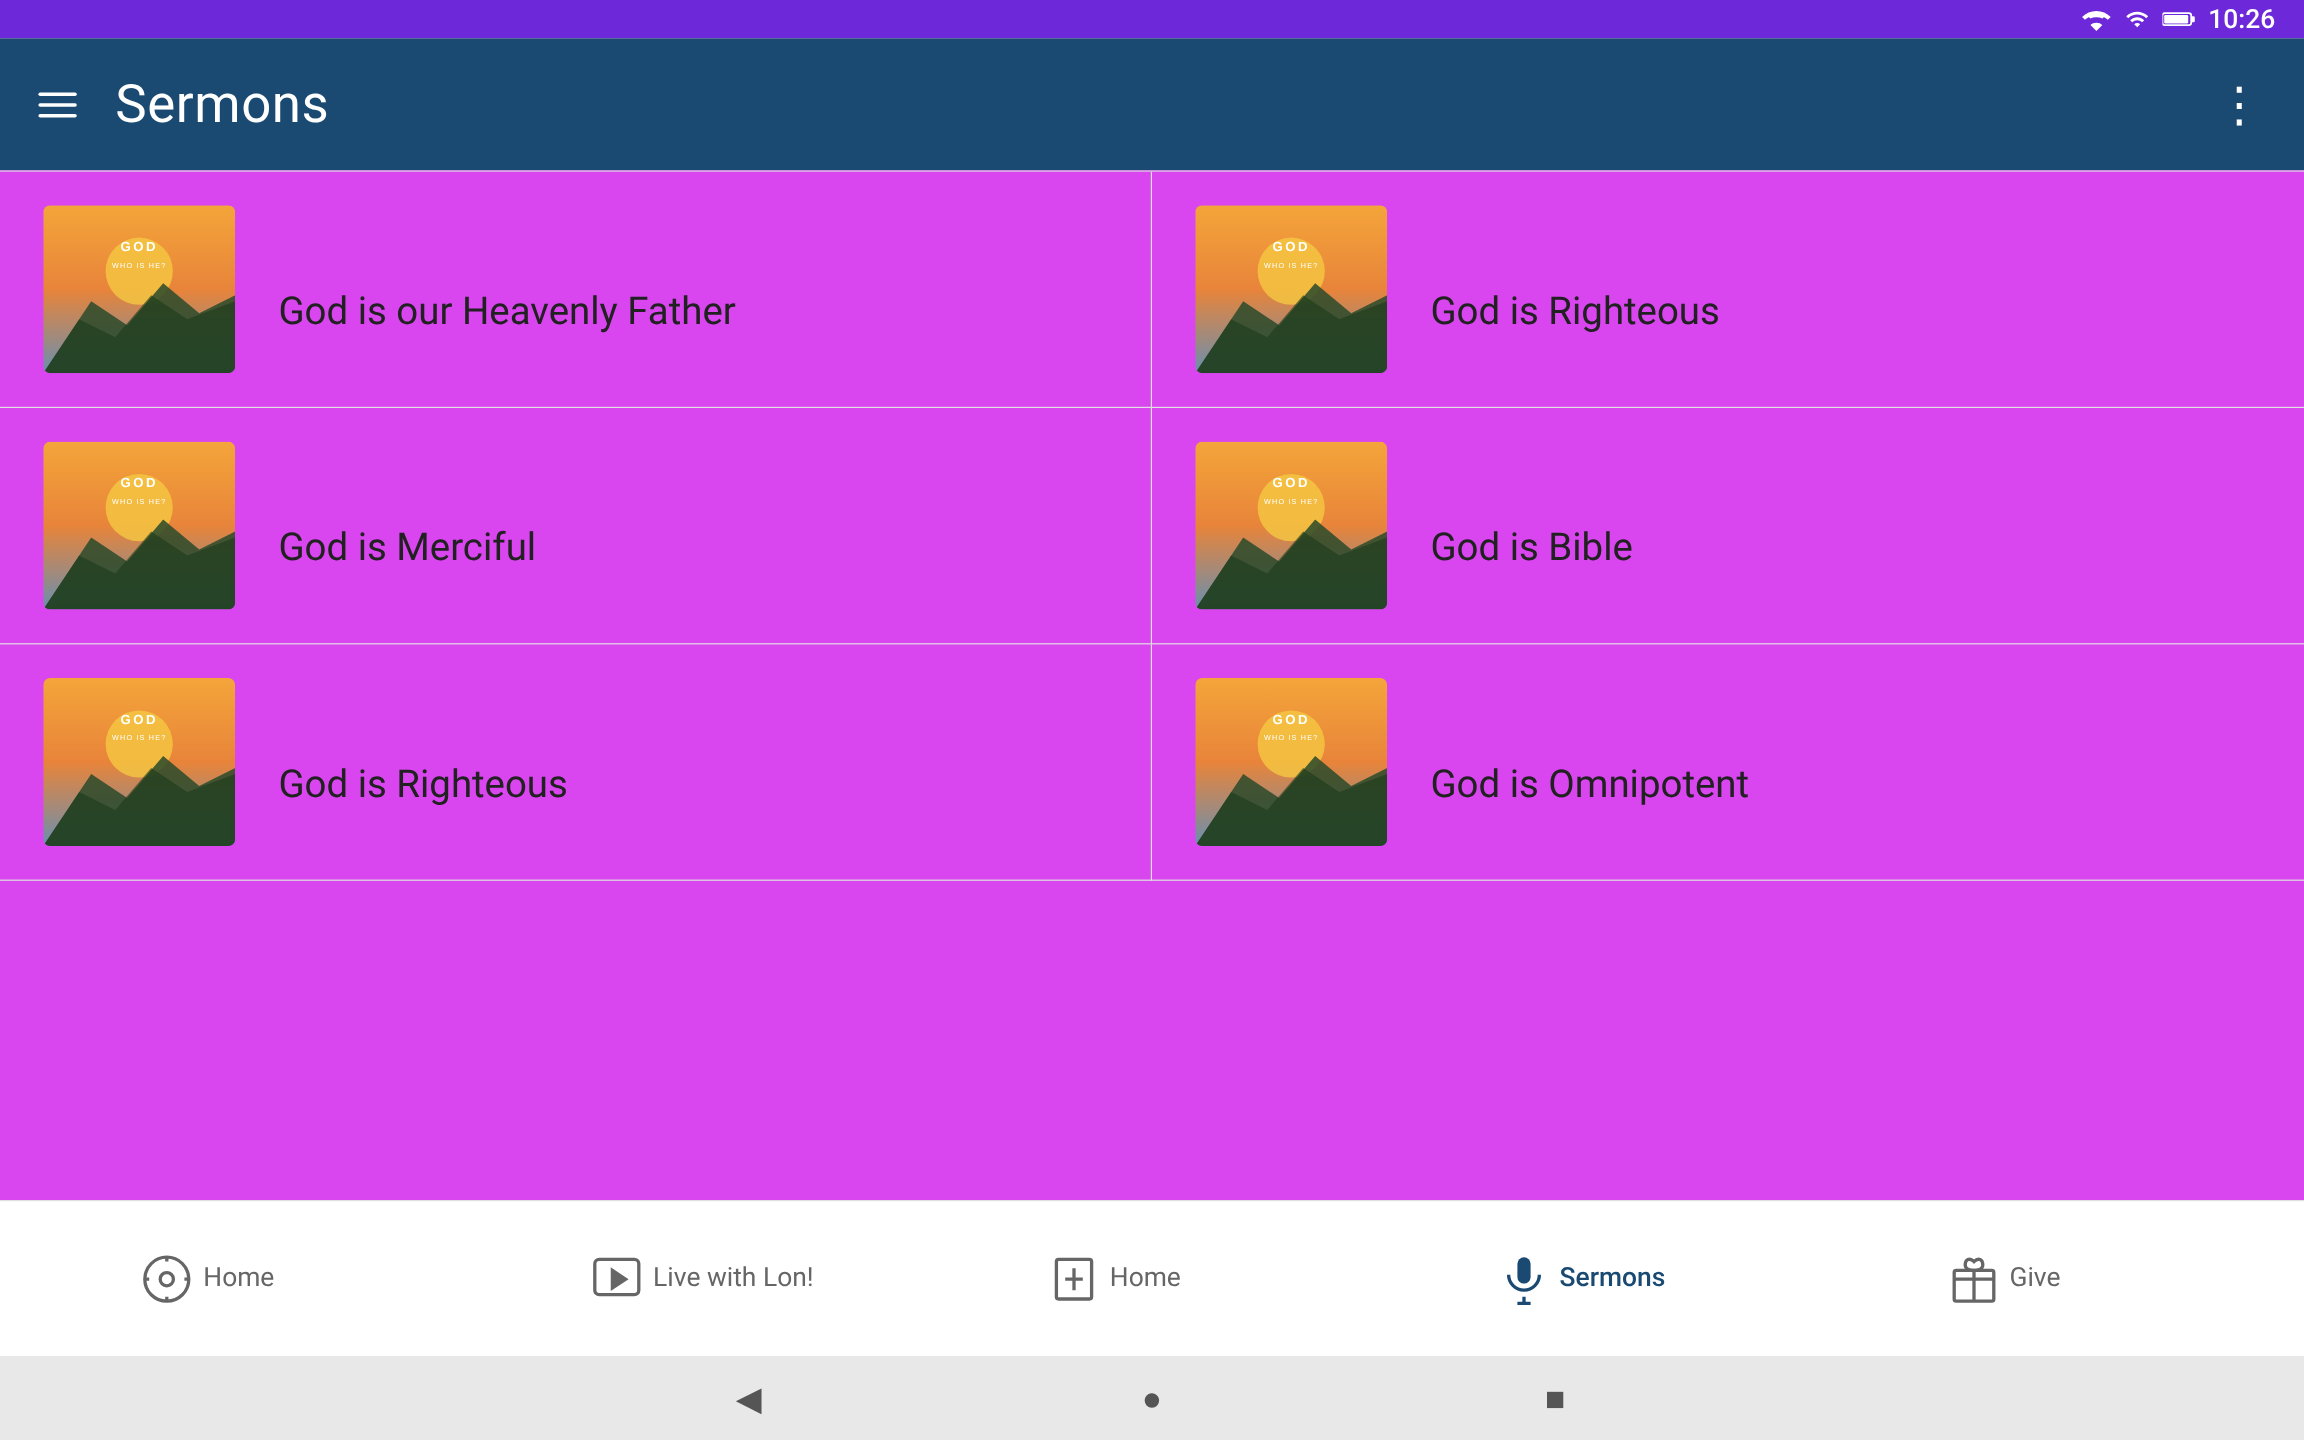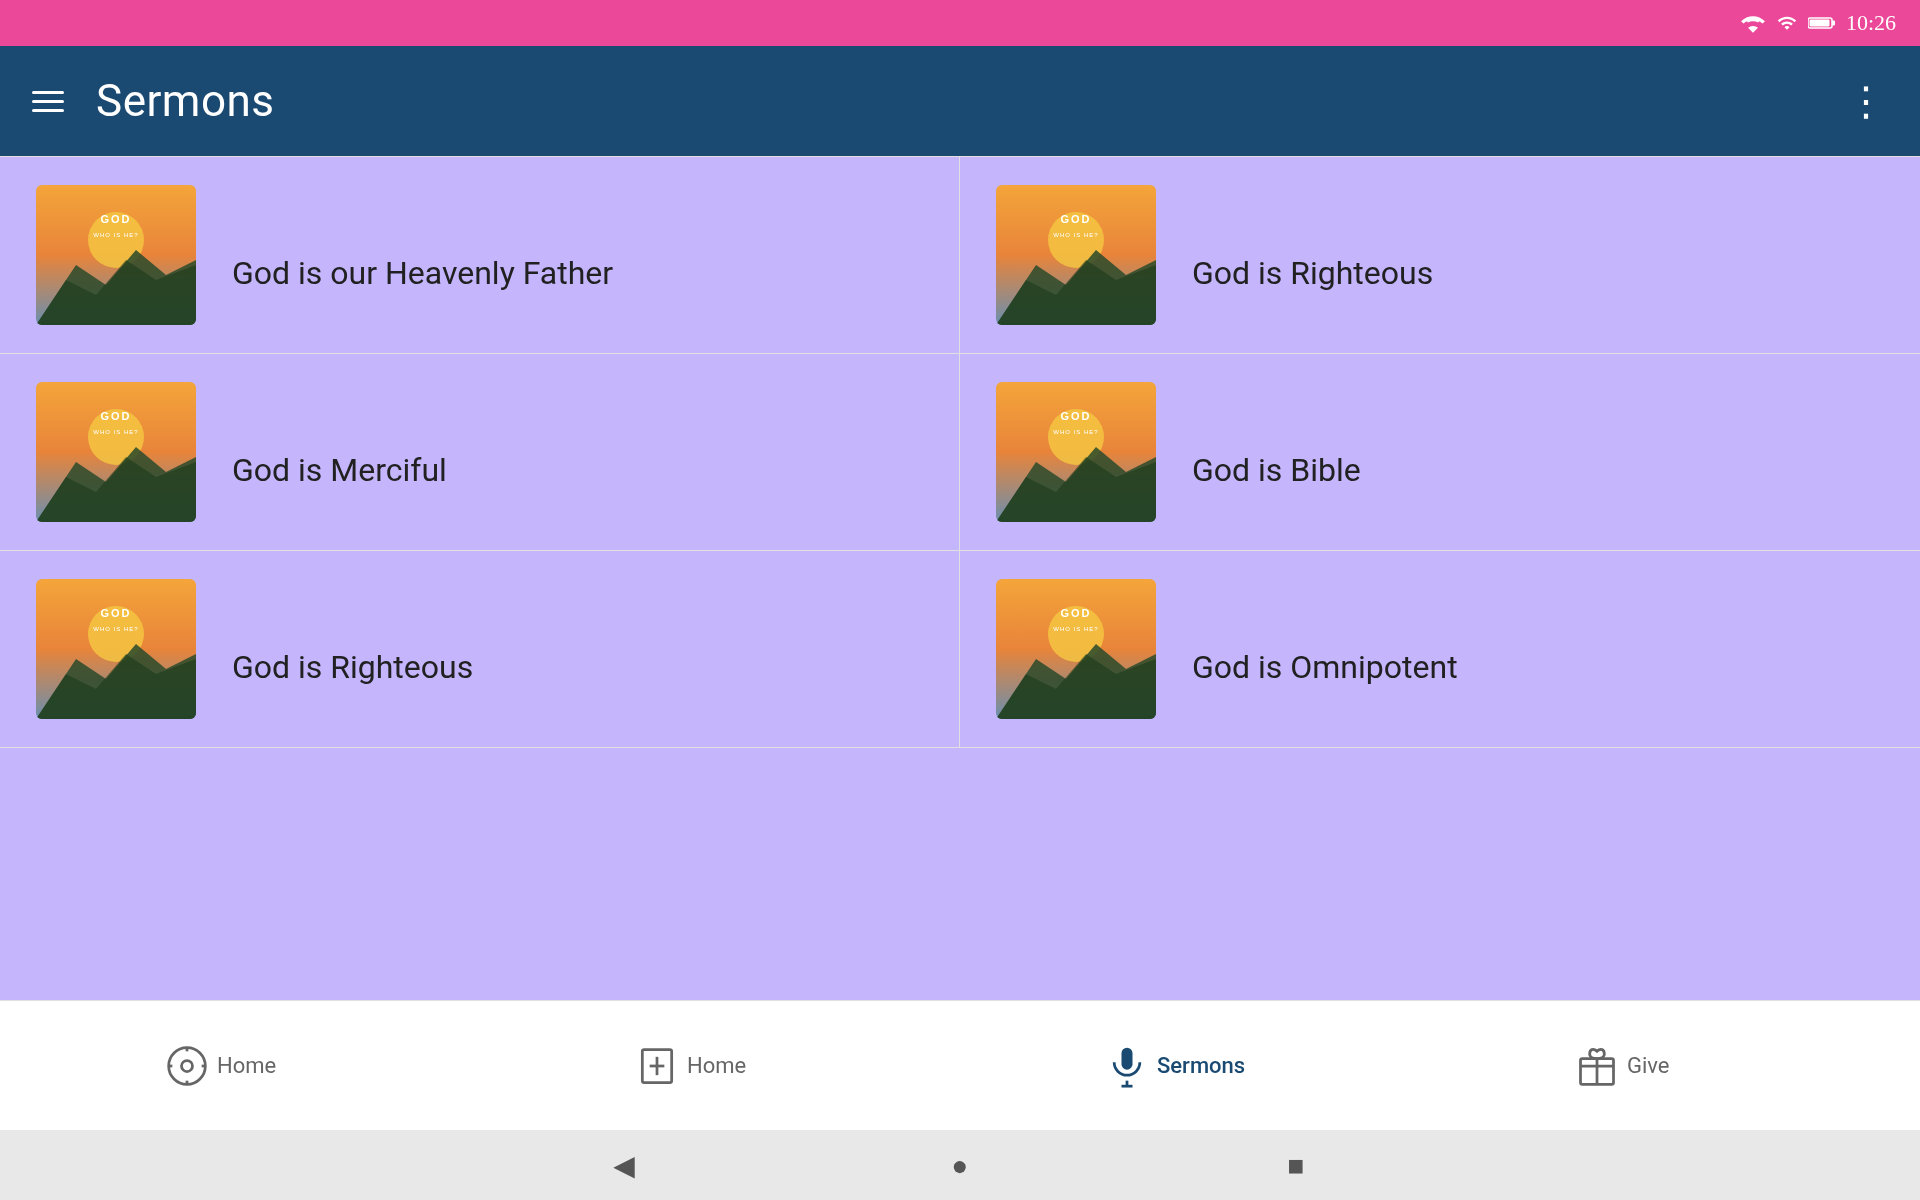--- a/index.html
+++ b/index.html
@@ -8,28 +8,27 @@
       height: 1200px;
       font-family: 'Roboto', Arial, sans-serif;
       background: #f5f5f5;
       overflow: hidden;
       display: flex;
       flex-direction: column;
     }
 
     
     .status-bar {
-      background: #ec4899;
-      height: 46px;
+      background: #6d28d9;
+      height: 32px;
       display: flex;
       align-items: center;
       justify-content: flex-end;
       padding: 0 24px;
       gap: 12px;
-      font-family: Liberation Serif, serif;
     }
     .status-icons {
       display: flex;
       align-items: center;
       gap: 10px;
     }
     .status-time {
       color: white;
       font-size: 22px;
       font-weight: 500;
@@ -72,21 +71,21 @@
     .more-btn {
       color: white;
       font-size: 40px;
       cursor: pointer;
       letter-spacing: 2px;
     }
 
     
     .main-content {
       flex: 1;
-      background: #c4b5fd;
+      background: #d946ef;
       overflow-y: auto;
     }
 
     
     .sermon-grid {
       display: grid;
       grid-template-columns: 1fr 1fr;
       border-top: 1px solid #e0e0e0;
     }
     .sermon-item {
@@ -342,20 +341,27 @@
       <circle cx="12" cy="12" r="10"></circle>
       <circle cx="12" cy="12" r="3"></circle>
       <line x1="12" y1="2" x2="12" y2="4"></line>
       <line x1="12" y1="20" x2="12" y2="22"></line>
       <line x1="2" y1="12" x2="4" y2="12"></line>
       <line x1="20" y1="12" x2="22" y2="12"></line>
     </svg>
     <span class="nav-label">Home</span>
   </div>
 
+  <div class="nav-item">
+    <svg width="44" height="44" viewBox="0 0 24 24" fill="none" stroke="#666" stroke-width="1.5">
+      <rect x="2" y="3" width="20" height="16" rx="2"></rect>
+      <polygon points="10,8 16,12 10,16" fill="#666"></polygon>
+    </svg>
+    <span class="nav-label">Live with Lon!</span>
+  </div>
 
   <div class="nav-item">
     <svg width="44" height="44" viewBox="0 0 24 24" fill="none" stroke="#666" stroke-width="1.5">
       <rect x="4" y="3" width="16" height="18" rx="1"></rect>
       <line x1="12" y1="7" x2="12" y2="17"></line>
       <line x1="8" y1="12" x2="16" y2="12"></line>
     </svg>
     <span class="nav-label">Home</span>
   </div>
 

